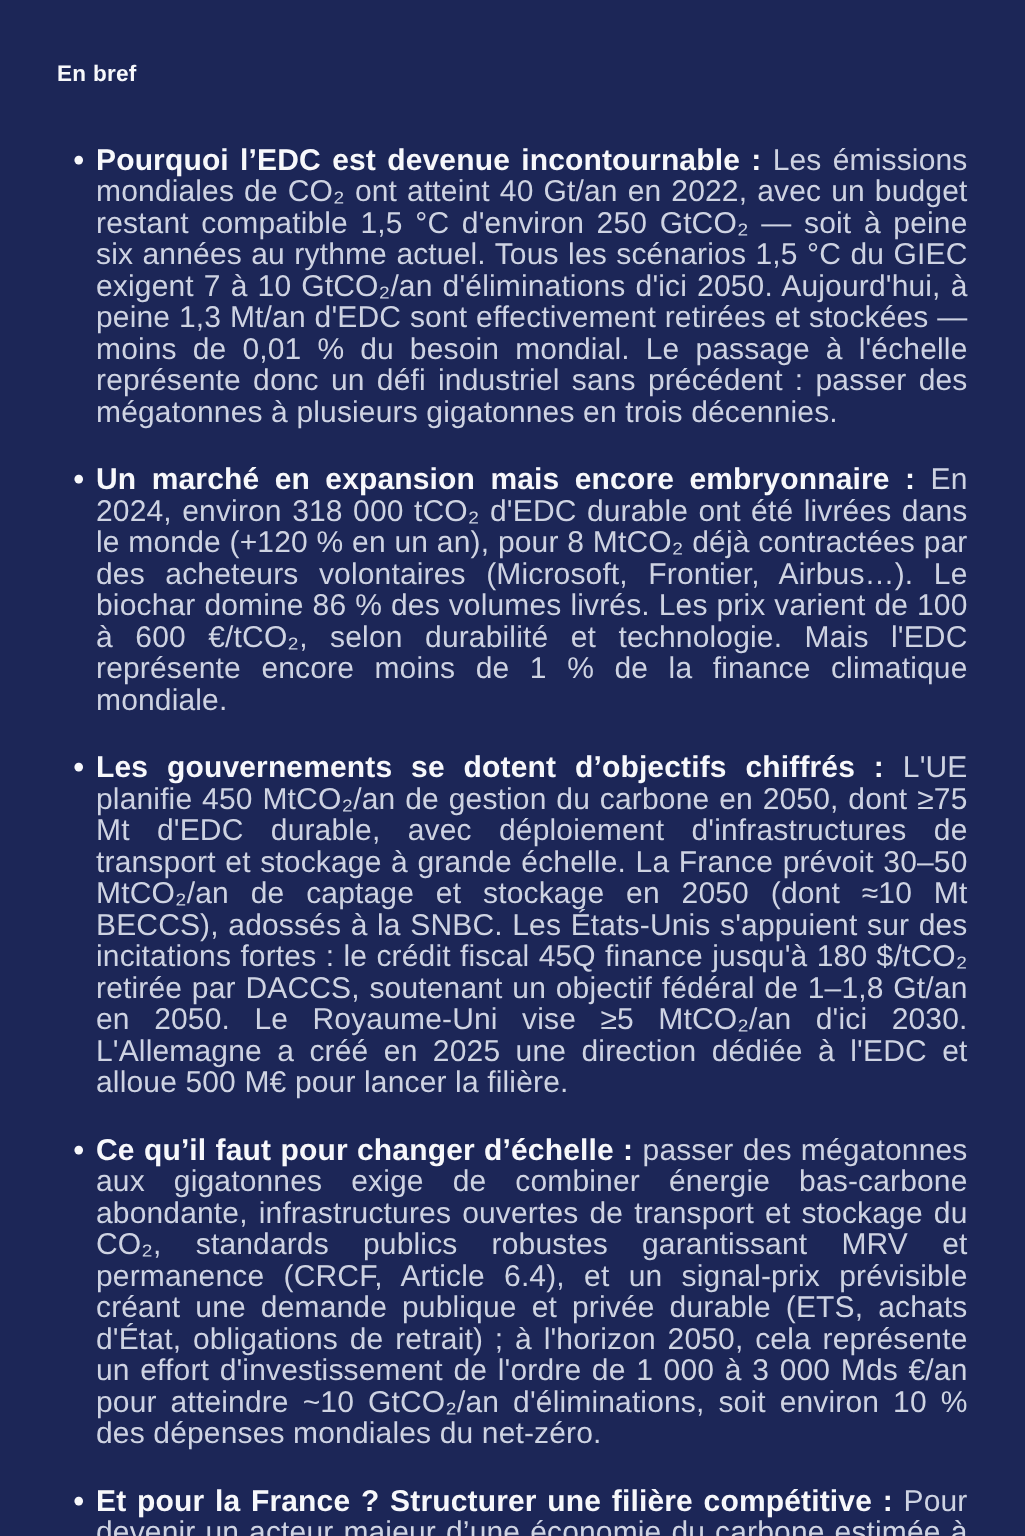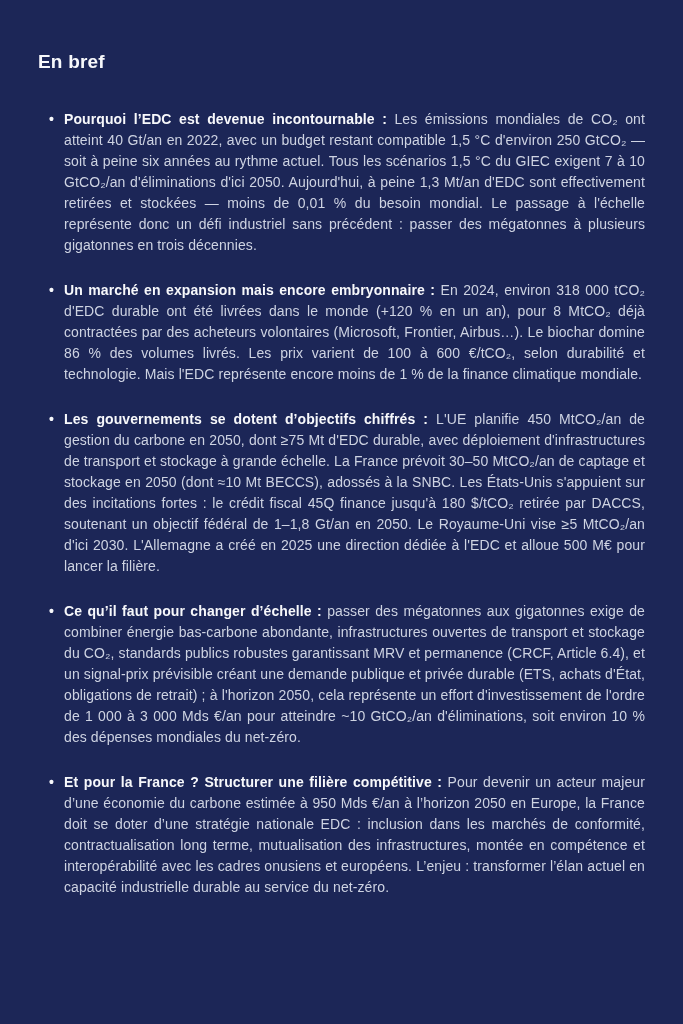--- a/index.html
+++ b/index.html
@@ -11,37 +11,37 @@
     position: relative;
     width: 683px;
     height: 1024px;
     background: #1c2657;
     box-sizing: border-box;
     padding: 34px 38px 0 38px;
     overflow: hidden;
     font-family: "Liberation Sans", "DejaVu Sans", sans-serif;
   }
   .page-title {
-    margin: 16px 0 36px 0;
-    font-size: 19px;
+    margin: 4px 0 36px 0;
+    font-size: 15px;
     line-height: 23px;
     font-weight: 700;
     letter-spacing: 0.2px;
     color: #f7f8fb;
   }
   .bullet-list {
     list-style: none;
     margin: 0;
     padding: 0 0 0 14px;
   }
   .bullet-item {
     position: relative;
     padding-left: 12px;
     margin: 4px 0 24px 0;
-    font-size: 14px;
+    font-size: 20px;
     line-height: 21px;
     letter-spacing: 0.1px;
     text-align: justify;
     color: #ced3e2;
   }
   .bullet-item::before {
     content: "\2022";
     position: absolute;
     left: -3px;
     top: 0;

